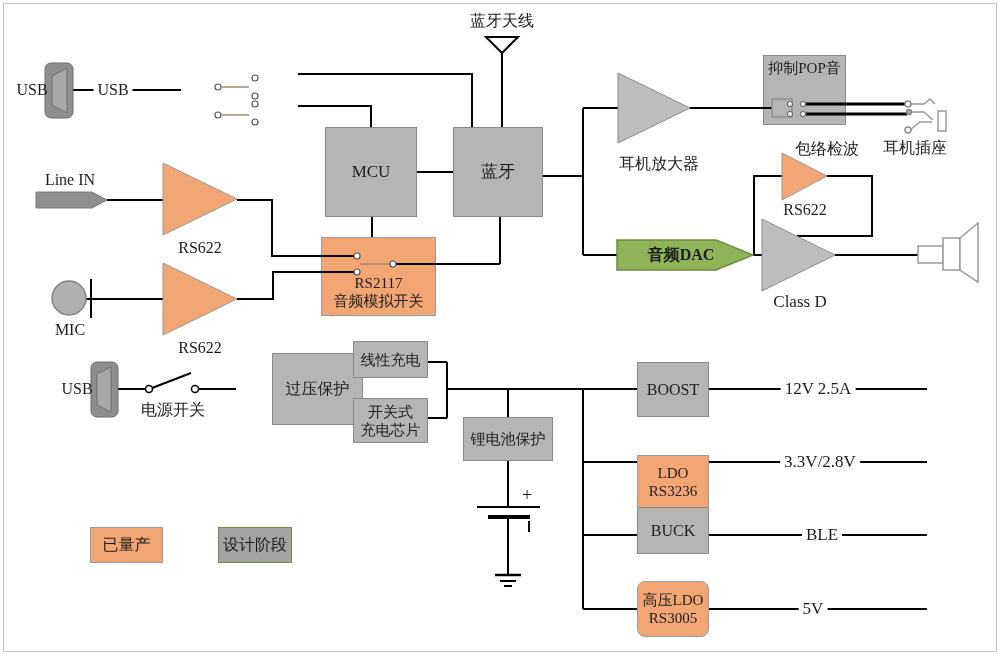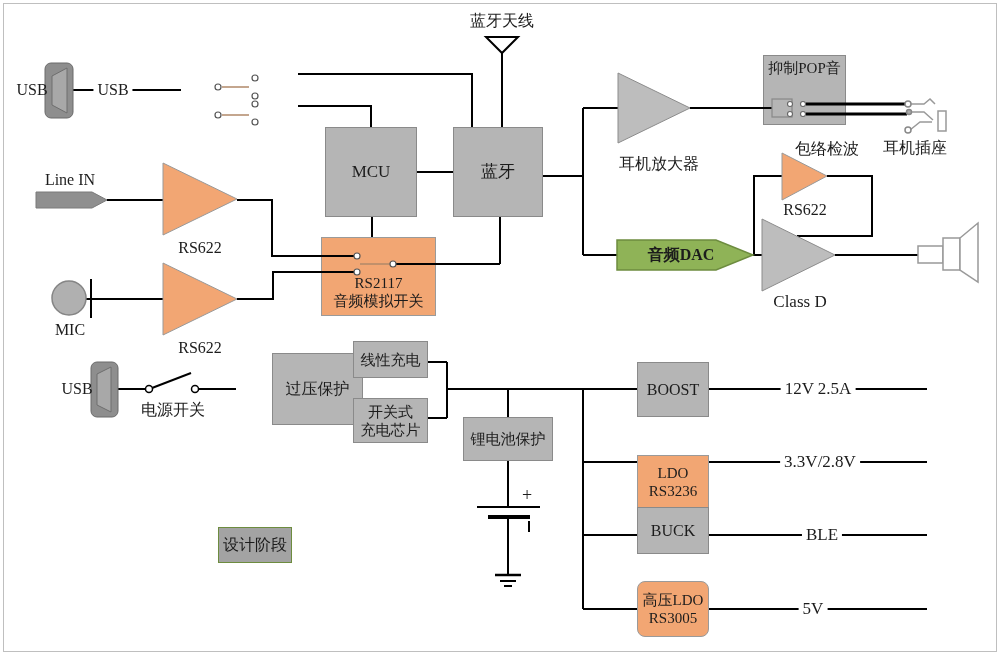--- a/index.html
+++ b/index.html
@@ -180,20 +180,23 @@
 
   <div class="box gray" style="left:637px;top:507px;width:72px;height:47px;">
     <span>BUCK</span>
   </div>
 
   <div class="box orange small" style="left:637px;top:581px;width:72px;height:56px;border-radius:8px;">
     <span>高压LDO</span>
     <span>RS3005</span>
   </div>
 
+  <div class="box orange" style="left:90px;top:527px;width:73px;height:36px;">
+    <span>已量产</span>
+  </div>
 
   <div class="box green" style="left:218px;top:527px;width:74px;height:36px;">
     <span>设计阶段</span>
   </div>
 
   <div class="lbl" style="left:502px;top:21px;">蓝牙天线</div>
   <div class="lbl" style="left:32px;top:90px;">USB</div>
   <div class="lbl onwire" style="left:113px;top:90px;">USB</div>
   <div class="lbl" style="left:659px;top:164px;">耳机放大器</div>
   <div class="lbl" style="left:827px;top:149px;">包络检波</div>

